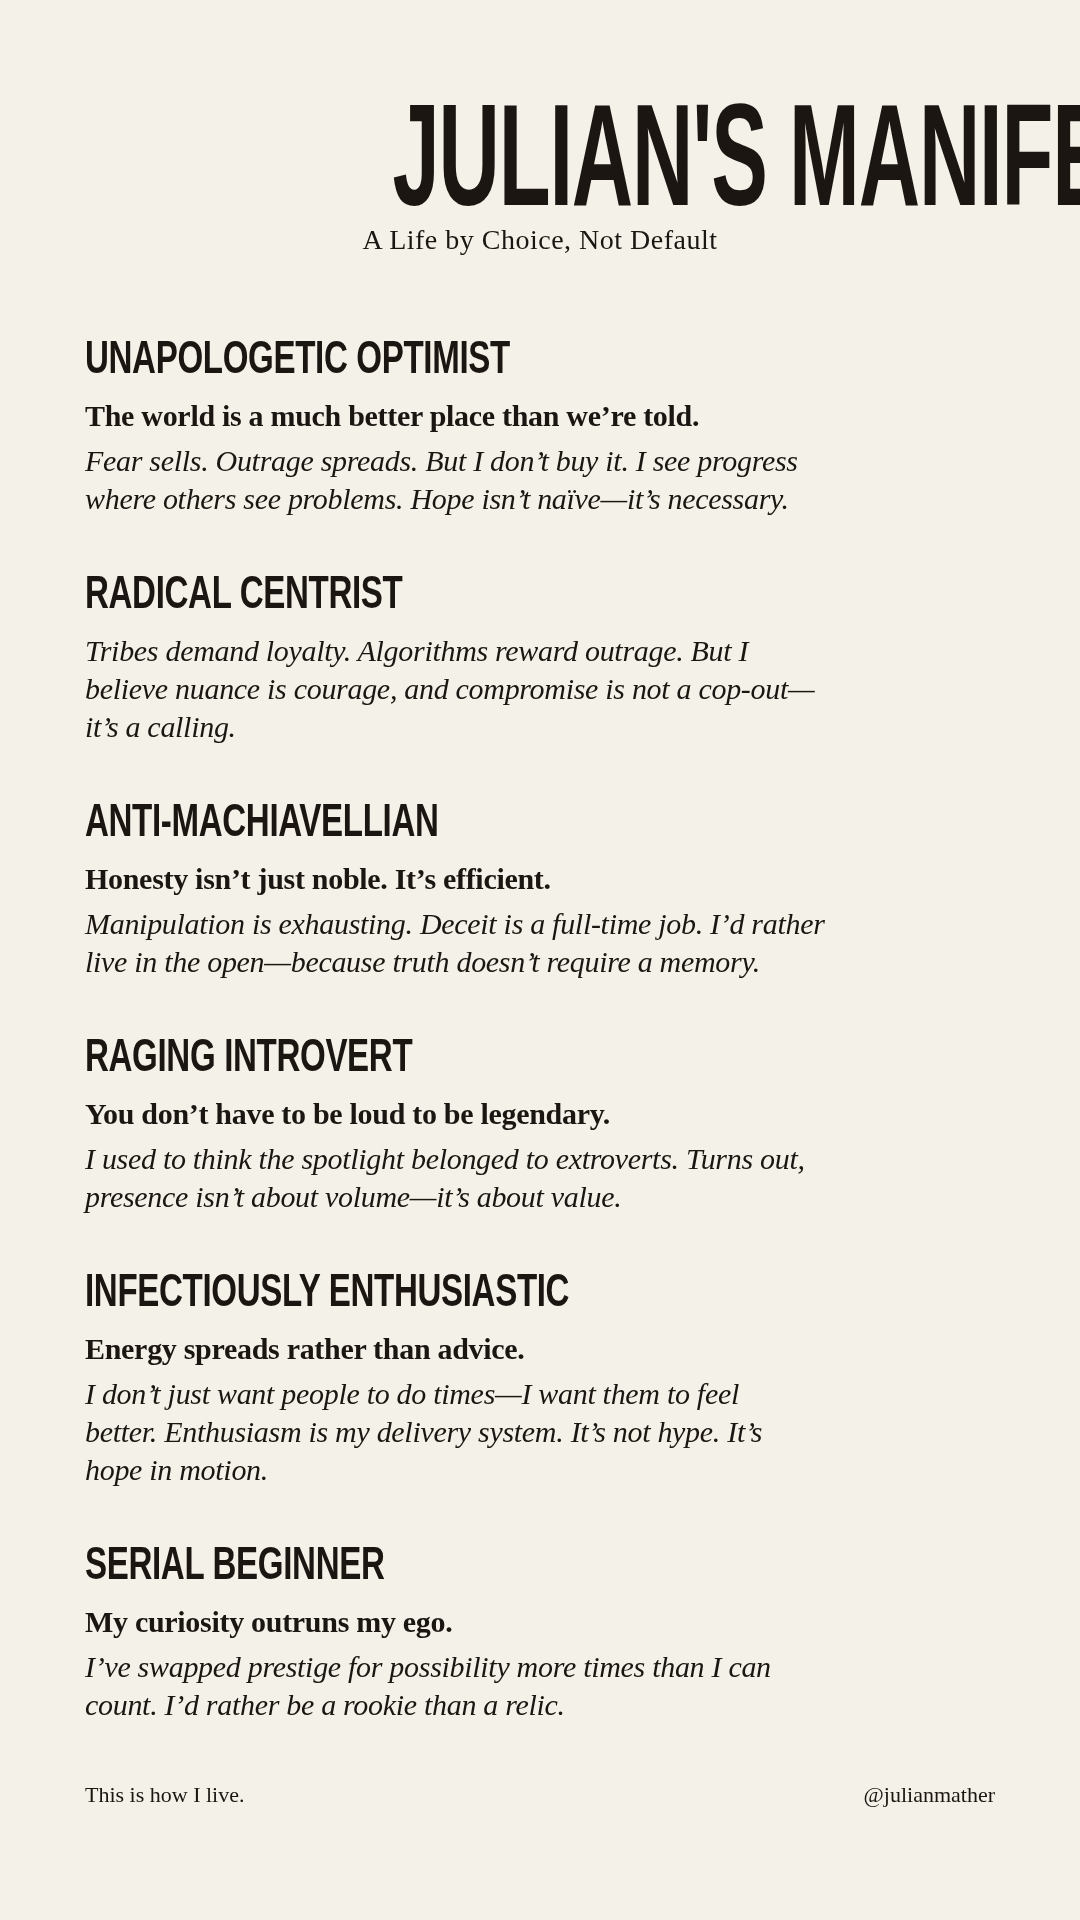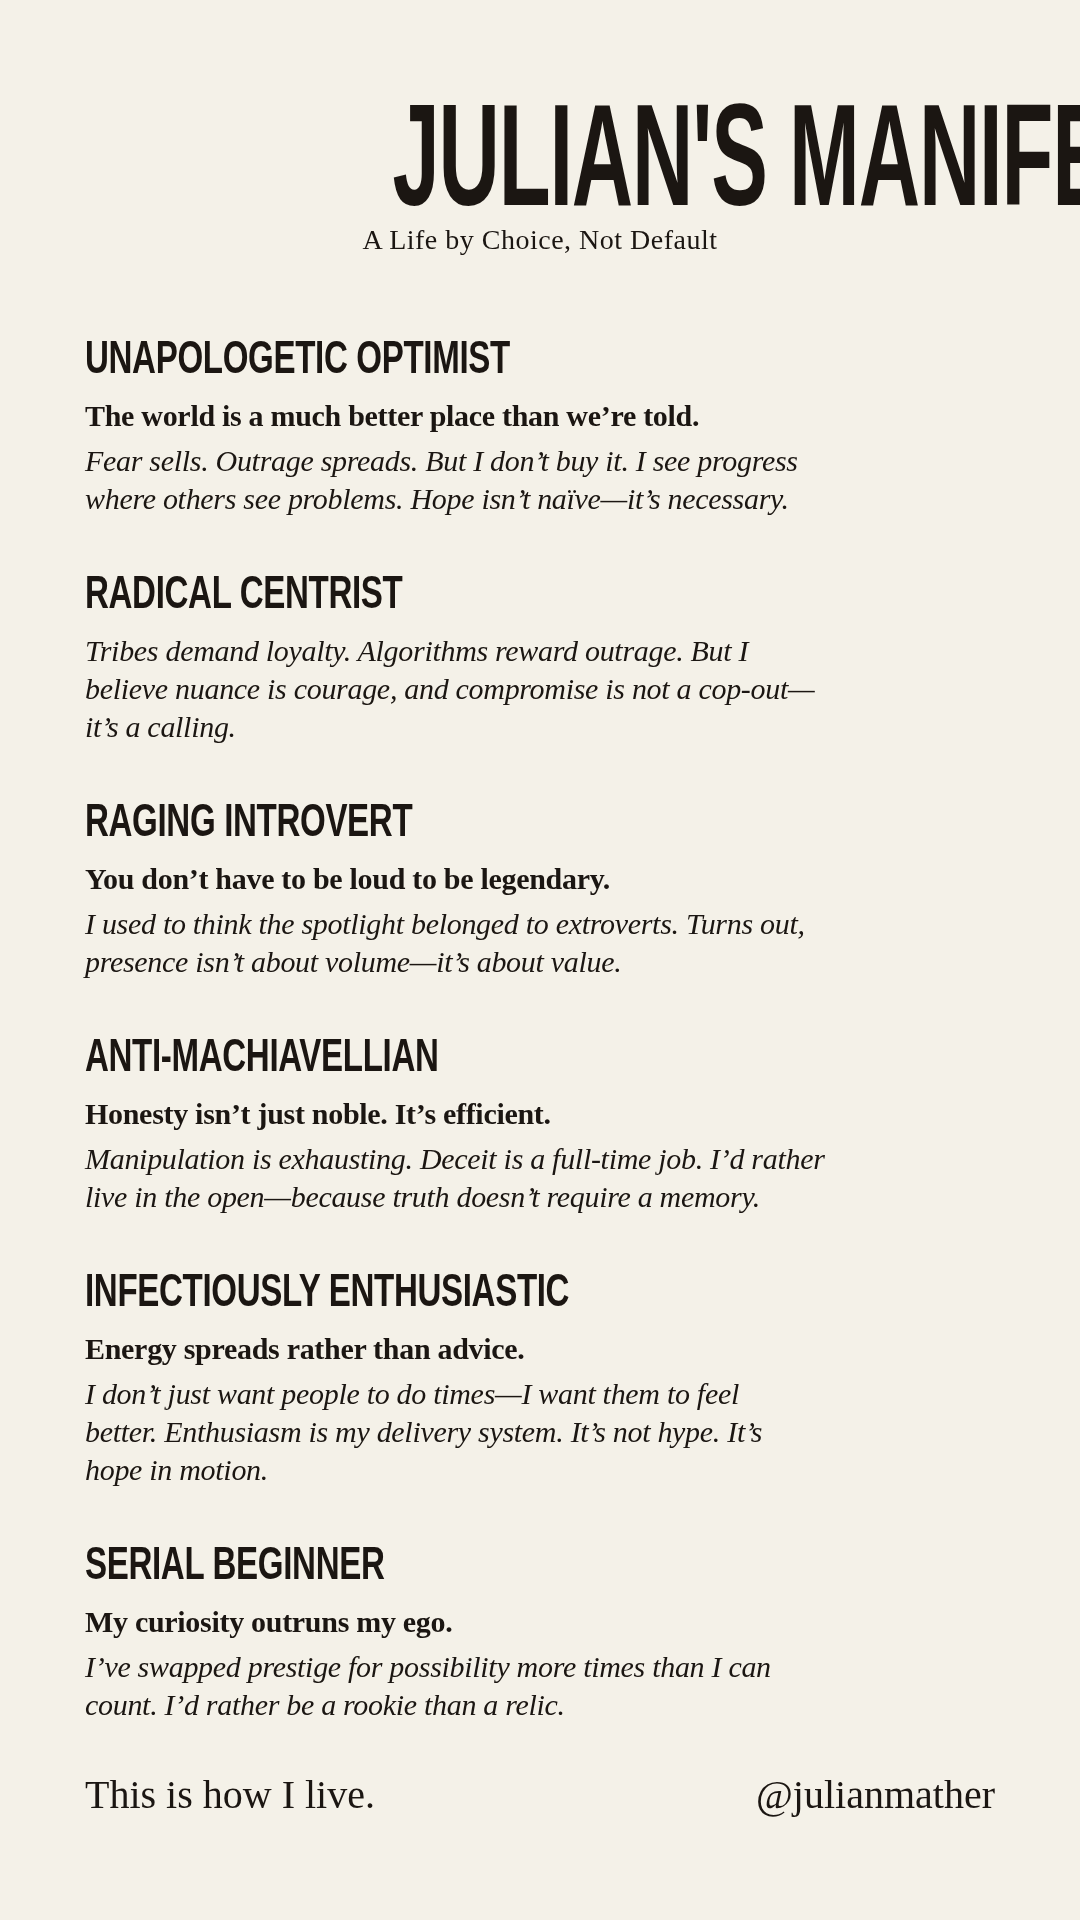--- a/index.html
+++ b/index.html
@@ -60,21 +60,21 @@
     font-size: 30px;
     line-height: 38px;
     white-space: pre-line;
     letter-spacing: -0.3px;
     font-style: italic;
   }
   .footer {
     margin-top: 52px;
     display: flex;
     justify-content: space-between;
-    font-size: 40px;
+    font-size: 22px;
     line-height: 38px;
   }
 </style>
 </head>
 <body style="background: rgb(244, 241, 232); color: rgb(27, 22, 18);">
 
 <div class="page">
 
   <div class="header">
     <div>
@@ -93,31 +93,31 @@
     </div>
 
     <div class="section">
       <span class="heading">RADICAL CENTRIST</span>
       <div class="body-text">Tribes demand loyalty. Algorithms reward outrage. But I
 believe nuance is courage, and compromise is not a cop-out—
 it’s a calling.</div>
     </div>
 
     <div class="section">
+      <span class="heading">ANTI-MACHIAVELLIAN</span>
+      <div class="lead">Honesty isn’t just noble. It’s efficient.</div>
+      <div class="body-text">Manipulation is exhausting. Deceit is a full-time job. I’d rather
+live in the open—because truth doesn’t require a memory.</div>
+    </div>
+
+    <div class="section">
       <span class="heading">RAGING INTROVERT</span>
       <div class="lead">You don’t have to be loud to be legendary.</div>
       <div class="body-text">I used to think the spotlight belonged to extroverts. Turns out,
 presence isn’t about volume—it’s about value.</div>
-    </div>
-
-    <div class="section">
-      <span class="heading">ANTI-MACHIAVELLIAN</span>
-      <div class="lead">Honesty isn’t just noble. It’s efficient.</div>
-      <div class="body-text">Manipulation is exhausting. Deceit is a full-time job. I’d rather
-live in the open—because truth doesn’t require a memory.</div>
     </div>
 
     <div class="section">
       <span class="heading">INFECTIOUSLY ENTHUSIASTIC</span>
       <div class="lead">Energy spreads rather than advice.</div>
       <div class="body-text">I don’t just want people to do times—I want them to feel
 better. Enthusiasm is my delivery system. It’s not hype. It’s
 hope in motion.</div>
     </div>
 

